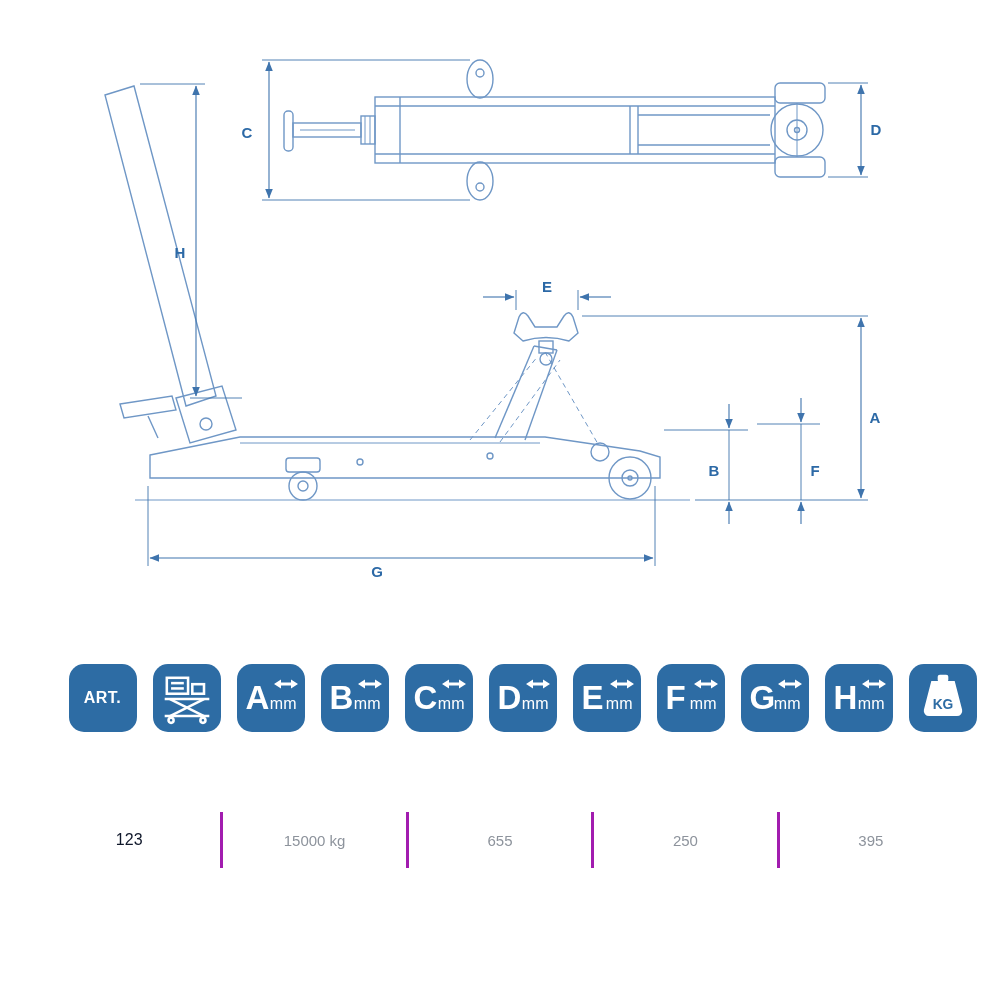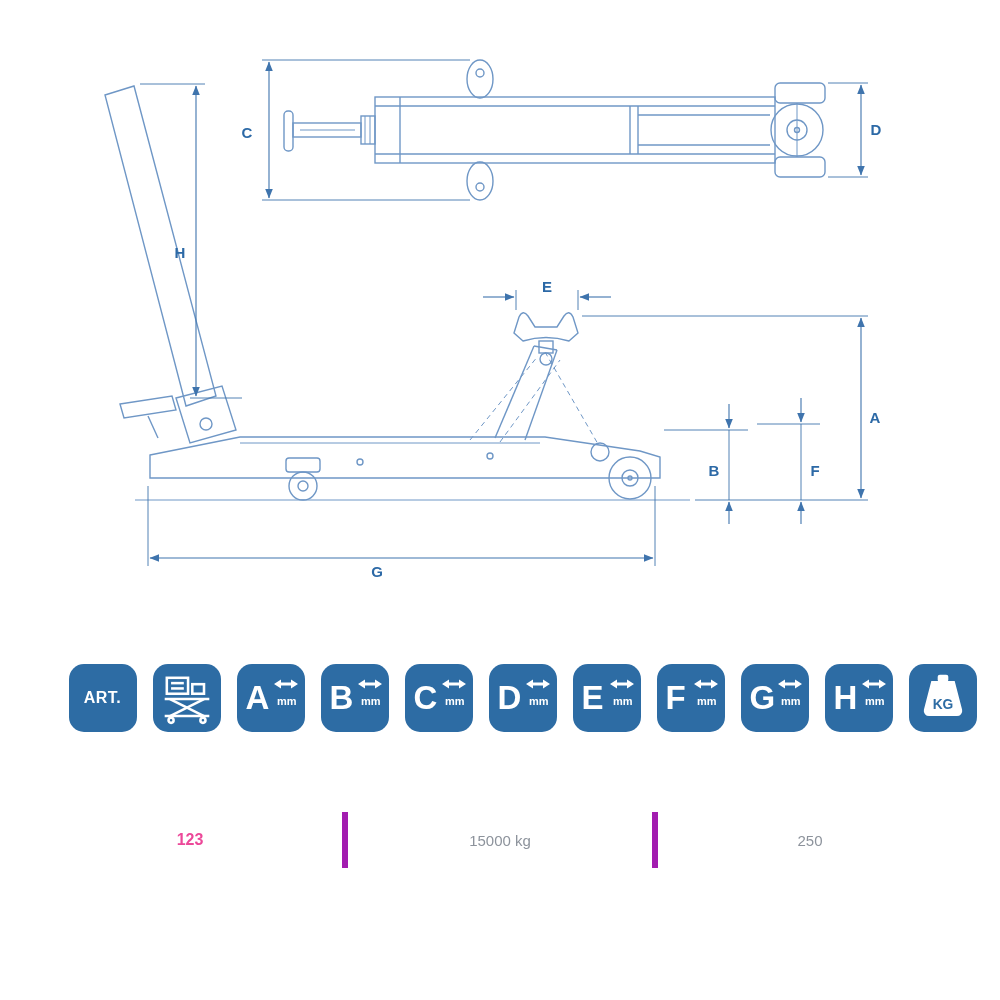--- a/index.html
+++ b/index.html
@@ -27,35 +27,35 @@
     display:flex; align-items:center; justify-content:center;
     font-weight:bold; font-size:16px; letter-spacing:.5px;
   }
   .dim-letter {
     position:absolute; left:9px; top:50%; transform:translateY(-52%);
     font-size:33px; font-weight:bold; line-height:1;
   }
   .dbl-arrow { position:absolute; right:7px; top:15px; }
   .dim-unit {
     position:absolute; right:8px; top:31px;
-    font-size:11px; font-weight:bold;
+    font-size:16px; font-weight:normal;
   }
   .icon-art-svg { position:absolute; inset:0; }
 
   
   .spec-table { display:flex; width:924px; margin:80px auto 0; }
   .tcell {
     flex:1; height:56px;
     display:flex; align-items:center; justify-content:center;
     font-size:15px; color:#8d939c;
-    border-left:6px solid #a21caf;
+    border-left:3px solid #a21caf;
     white-space:nowrap;
   }
   .tcell:first-child { border-left:none; }
-  .tcell.art-value { color:#ec4899; font-weight:bold; font-size:16px; }
+  .tcell.art-value { color:#0f172a; font-weight:normal; font-size:16px; }
 
   .dim-label-text {
     font-family:"Liberation Sans", sans-serif;
     font-size:15px; font-weight:bold;
   }
 </style>
 </head>
 <body>
 
 <div class="drawing-wrap">
@@ -303,14 +303,16 @@
         <text x="32" y="42" text-anchor="middle" font-size="13" font-weight="bold" fill="#2d6ca4" font-family="Liberation Sans, sans-serif">KG</text>
       </svg>
     </div>
   </div>
 
 </div>
 
 <div class="spec-table">
   <div class="tcell art-value">123</div>
   <div class="tcell">15000 kg</div>
+  <div class="tcell">655</div>
   <div class="tcell">250</div>
+  <div class="tcell">395</div>
 </div>
 
 </body></html>

